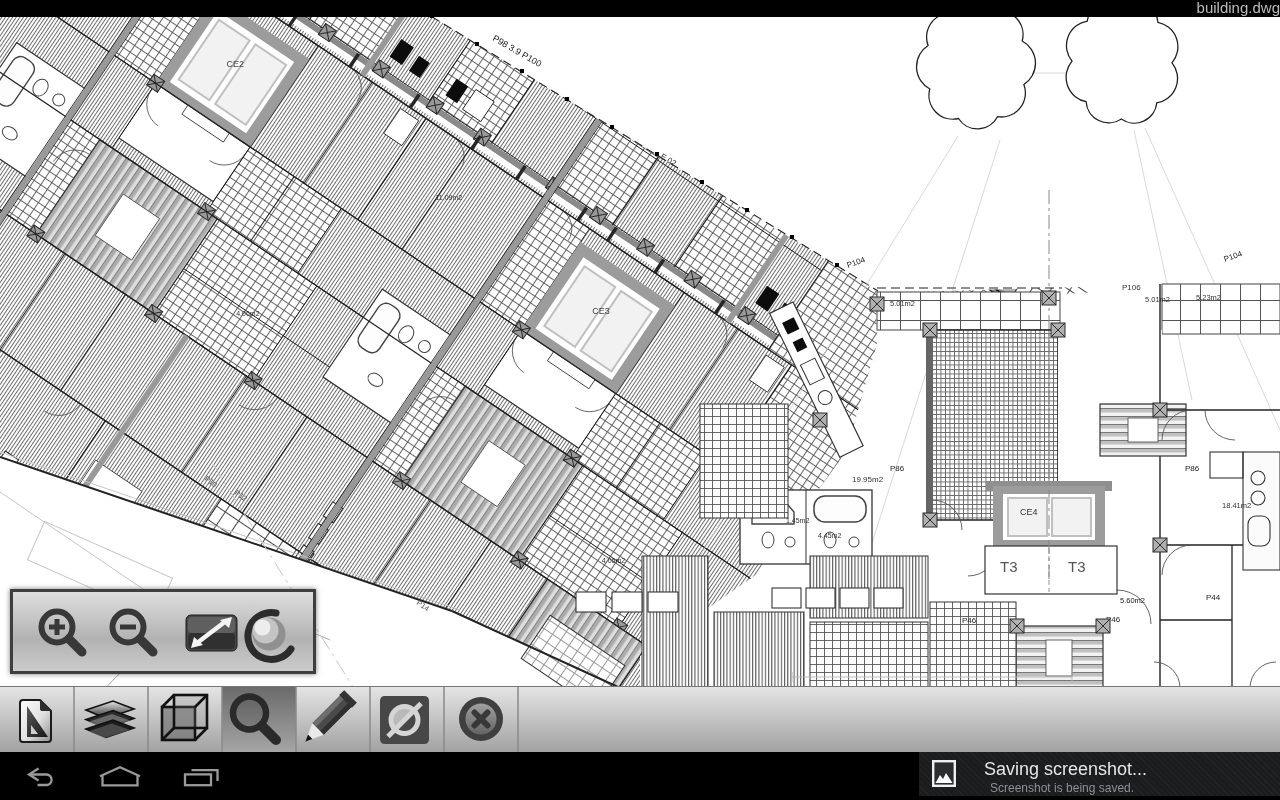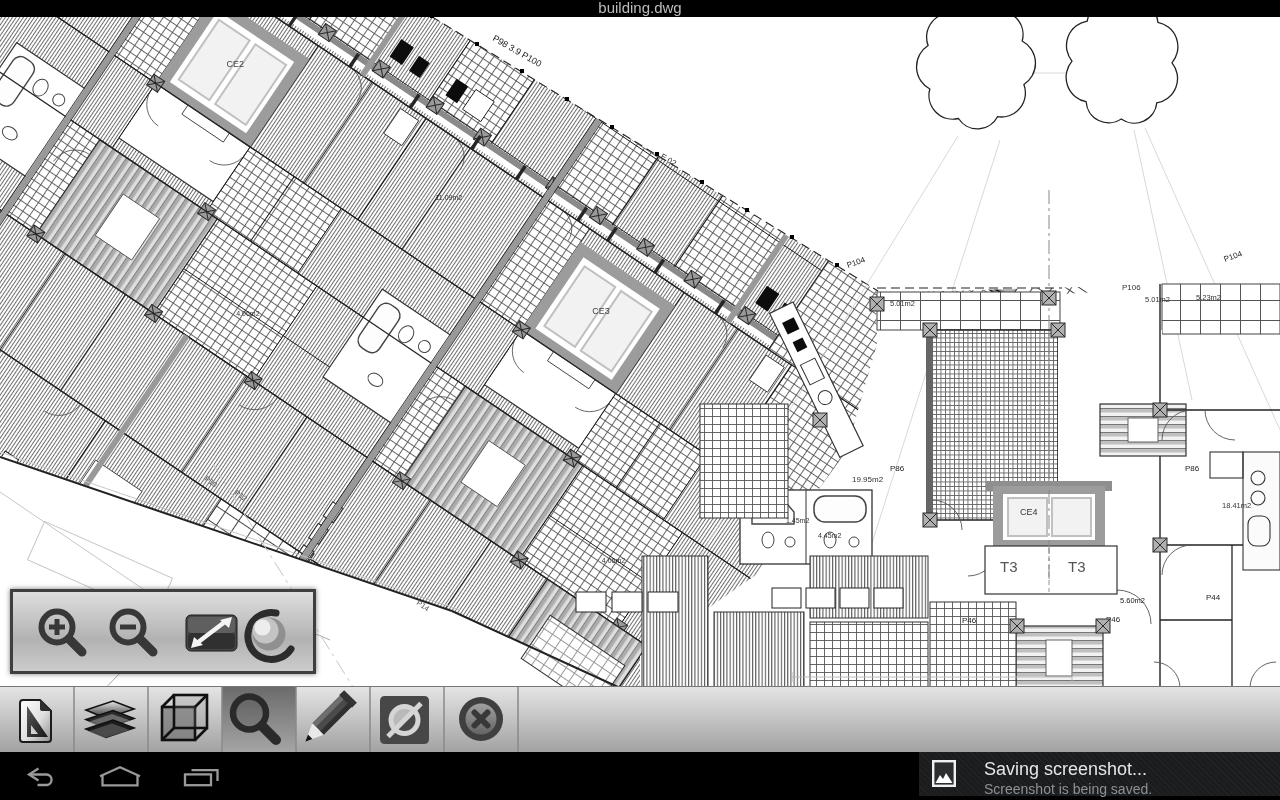--- a/index.html
+++ b/index.html
@@ -967,21 +967,21 @@
 </g>
 
 <path d="M1023.9 84.5 A24.1 24.1 0 0 1 997.5 116.7 A22.6 22.6 0 0 1 958.5 118.5 A23.9 23.9 0 0 1 929.8 89.0 A25.3 25.3 0 0 1 928.1 45.5 A24.1 24.1 0 0 1 954.5 13.3 A22.6 22.6 0 0 1 993.5 11.5 A23.9 23.9 0 0 1 1022.2 41.0 A25.3 25.3 0 0 1 1023.9 84.5 Z" fill="#fff" stroke="#222" stroke-width="1.3"></path>
 
 <path d="M1156.8 102.9 A22.6 22.6 0 0 1 1121.3 119.0 A22.7 22.7 0 0 1 1086.1 101.7 A24.9 24.9 0 0 1 1072.0 61.2 A24.8 24.8 0 0 1 1087.2 21.1 A22.6 22.6 0 0 1 1122.7 5.0 A22.7 22.7 0 0 1 1157.9 22.3 A24.9 24.9 0 0 1 1172.0 62.8 A24.8 24.8 0 0 1 1156.8 102.9 Z" fill="#fff" stroke="#222" stroke-width="1.3"></path>
 </g>
 
 </svg>
 
 <div style="position:absolute;left:0;top:0;width:1280px;height:17px;background:#000;
-            color:#bcbcbc;font-size:15px;text-align:center;line-height:16px;">building.dwg</div>
+            color:#bcbcbc;font-size:15px;text-align:right;line-height:16px;">building.dwg</div>
 
 <div style="position:absolute;left:10px;top:589px;width:300px;height:79px;
             background:linear-gradient(#dedede,#b2b2b2 60%,#cccccc);
             border:3px solid #3f3f3f;box-shadow:0 0 5px rgba(90,90,90,.8);">
 <svg width="300" height="79" viewBox="0 0 300 79" xmlns="http://www.w3.org/2000/svg">
 
   <g stroke="#383838" fill="none">
     <circle cx="44" cy="35" r="15.5" stroke-width="6"></circle>
     <line x1="56" y1="47" x2="69" y2="60" stroke-width="9" stroke-linecap="round"></line>
     <line x1="36" y1="35" x2="52" y2="35" stroke-width="5"></line>
@@ -1128,16 +1128,16 @@
 </svg>
 
 <div style="position:absolute;left:919px;top:752px;width:361px;height:44px;
      background:repeating-linear-gradient(45deg,#1a1c1e 0 3px,#212325 3px 4px);">
 
   <svg style="position:absolute;left:13px;top:8px;" width="24" height="27" viewBox="0 0 24 27" xmlns="http://www.w3.org/2000/svg">
     <rect x="1.2" y="1.2" width="21.6" height="24.6" fill="#2b2e30" stroke="#f0f0f0" stroke-width="2.4"></rect>
     <path d="M3.5 23 L8 15 L11 19 L14 13 L20.5 23 Z" fill="#fff"></path>
   </svg>
   <div style="position:absolute;left:65px;top:7px;color:#e6e6e6;font-size:18px;">Saving screenshot...</div>
-  <div style="position:absolute;left:65px;top:29px;color:#8e9194;font-size:14px;">Screenshot is being saved.</div>
+  <div style="position:absolute;left:71px;top:29px;color:#8e9194;font-size:12px;">Screenshot is being saved.</div>
 </div>
 
 </div>
 
 </body></html>

